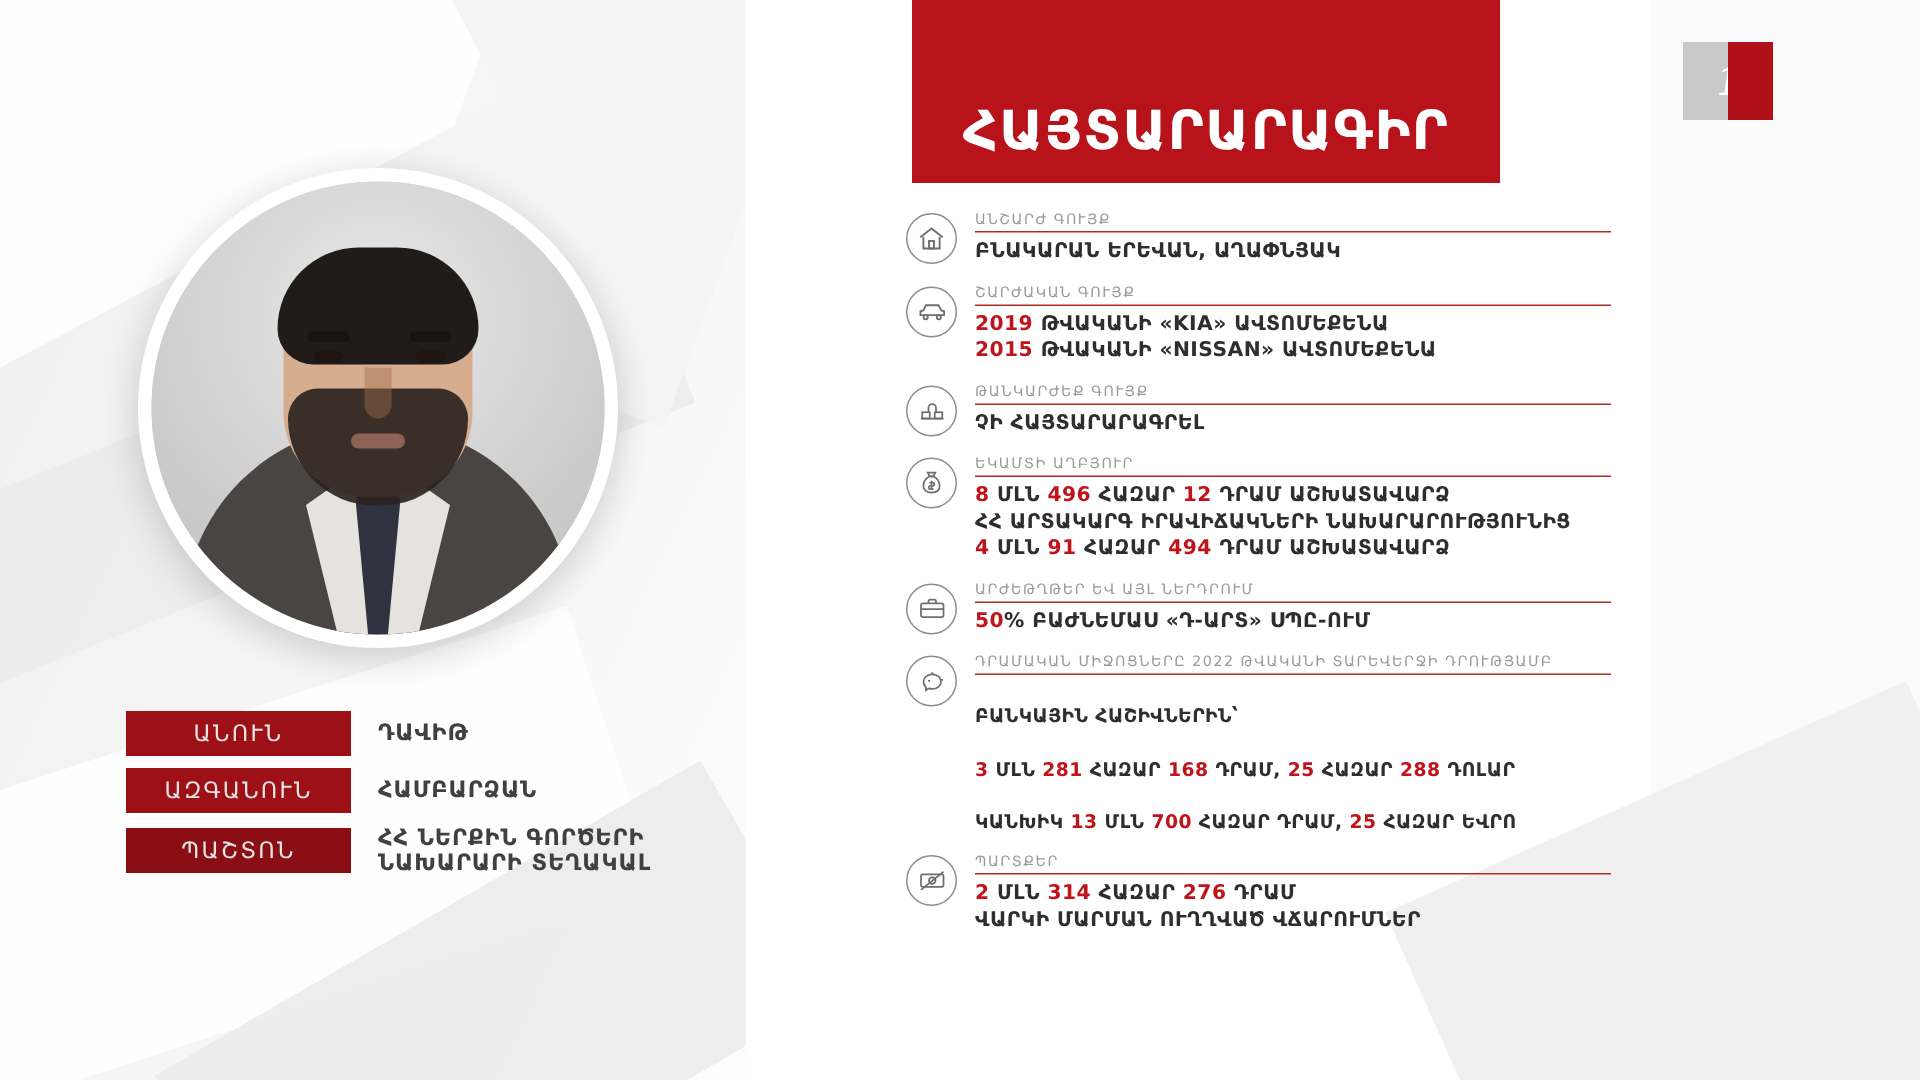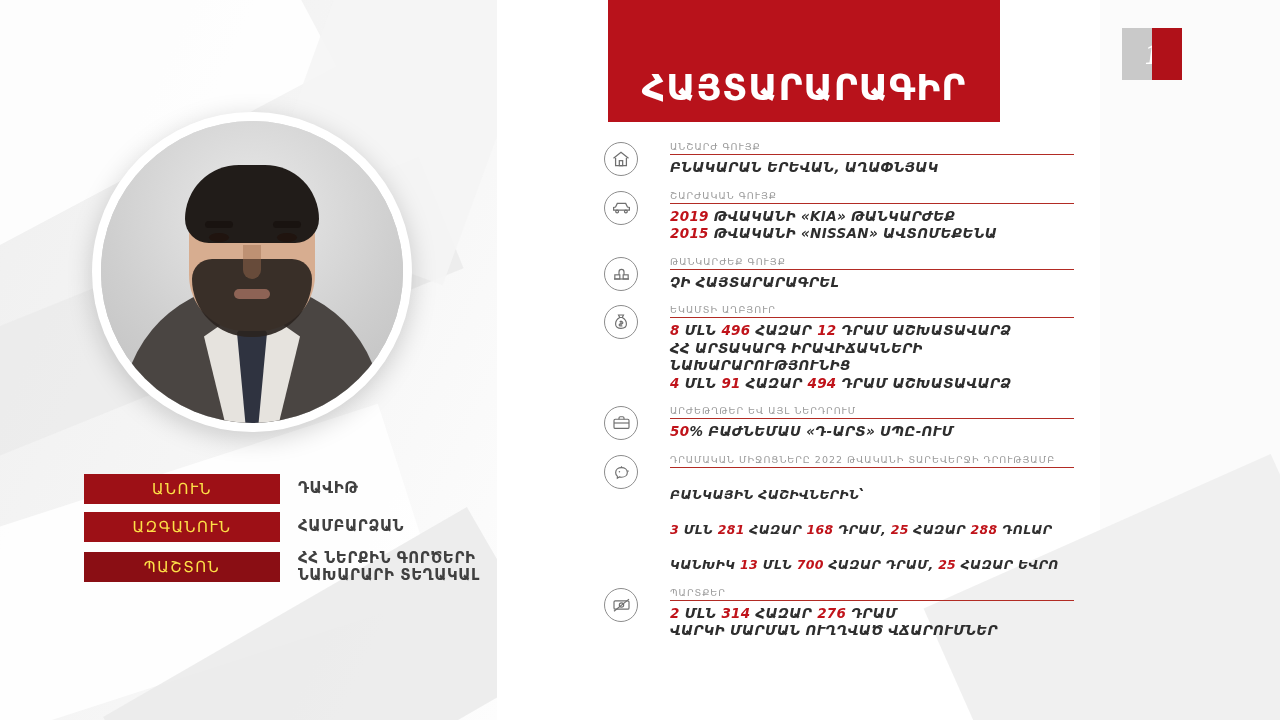--- a/index.html
+++ b/index.html
@@ -146,23 +146,23 @@
   }
 
   
   .name-rows {
     position: absolute; left: 84px; top: 474px; width: 400px;
   }
   .name-row {
     display: flex; align-items: center; margin-bottom: 8px;
   }
   .name-key {
-    width: 196px; height: 30px;
+    width: 150px; height: 30px;
     background: #9d1016;
-    color: #fde047;
+    color: #e5e5e5;
     display: flex; align-items: center; justify-content: center;
     font-size: 15px; letter-spacing: 1.5px;
     font-family: Liberation Sans, sans-serif;
   }
   .name-key.dark { background: #8a0e14; }
   .name-val {
     margin-left: 18px;
     color: #404040;
     font-size: 15px;
     font-weight: bold;
@@ -171,21 +171,20 @@
     font-family: "DejaVu Sans", sans-serif;
   }
 
   
   .info-list {
     position: absolute; left: 604px; top: 140px; width: 470px;
   }
   .info-item {
     display: flex;
     margin-bottom: 12px;
-    gap: 20px;
   }
   .icon-circle {
     flex: 0 0 auto;
     width: 34px; height: 34px;
     border-radius: 50%;
     border: 1.4px solid #8d8d8d;
     margin-right: 12px;
     margin-top: 2px;
     display: flex; align-items: center; justify-content: center;
     color: #6f6f6f;
@@ -201,21 +200,20 @@
     margin-bottom: 4px;
     font-family: "DejaVu Sans", sans-serif;
   }
   .info-line {
     font-size: 13.5px;
     color: #2e2e2e;
     font-weight: bold;
     letter-spacing: .3px;
     line-height: 1.3;
     font-family: "DejaVu Sans", sans-serif;
-    font-style: italic;
   }
   .info-line .num { color: #c0131a; }
   .info-line.sm { font-size: 12.5px; margin-top: 19px; }
 </style>
 </head>
 <body>
 
 <div id="root">
 
   <div class="bg-base"></div>
@@ -289,21 +287,21 @@
       <div class="info-item">
         <div class="icon-circle">
           <svg width="21" height="21" viewBox="0 0 24 24" fill="none" stroke="currentColor" stroke-width="1.4">
             <path d="M3 15h18v-3l-2.2-.6-2-4H7.2l-2 4L3 12z"></path>
             <circle cx="7" cy="16.5" r="1.6"></circle>
             <circle cx="17" cy="16.5" r="1.6"></circle>
           </svg>
         </div>
         <div class="info-body">
           <div class="info-label">ՇԱՐԺԱԿԱՆ ԳՈՒՅՔ</div>
-          <div class="info-line"><span class="num">2019</span><span> ԹՎԱԿԱՆԻ «KIA» ԹԱՆԿԱՐԺԵՔ</span></div>
+          <div class="info-line"><span class="num">2019</span><span> ԹՎԱԿԱՆԻ «KIA» ԱՎՏՈՄԵՔԵՆԱ</span></div>
           <div class="info-line"><span class="num">2015</span><span> ԹՎԱԿԱՆԻ «NISSAN» ԱՎՏՈՄԵՔԵՆԱ</span></div>
         </div>
       </div>
       <div class="info-item">
         <div class="icon-circle">
           <svg width="21" height="20" viewBox="0 0 24 24" fill="none" stroke="currentColor" stroke-width="1.4">
             <path d="M3 18h18"></path>
             <rect x="4" y="13" width="6" height="5"></rect>
             <rect x="14" y="13" width="6" height="5"></rect>
             <path d="M9 13V9.5a3 3 0 0 1 6 0V13"></path>

